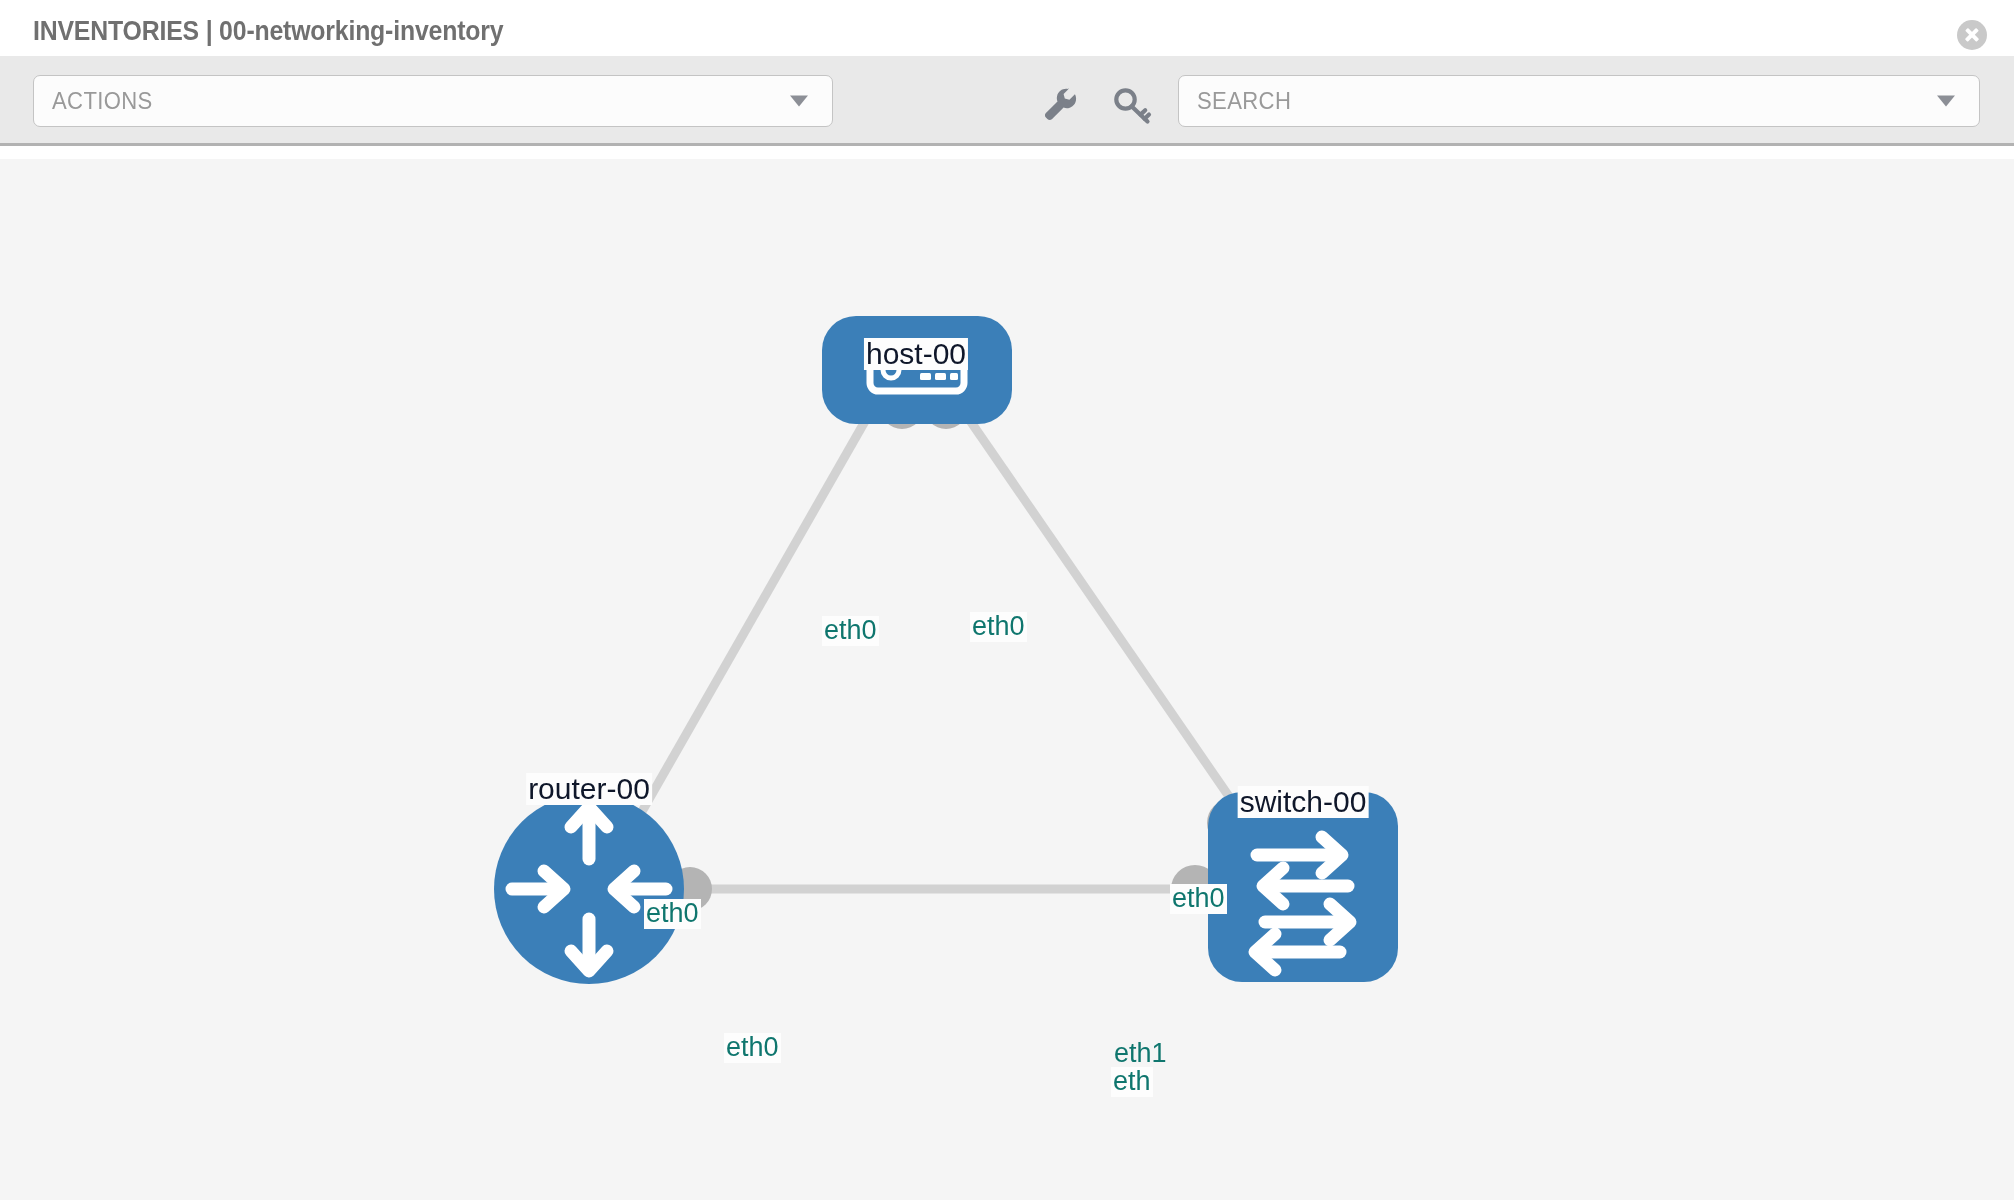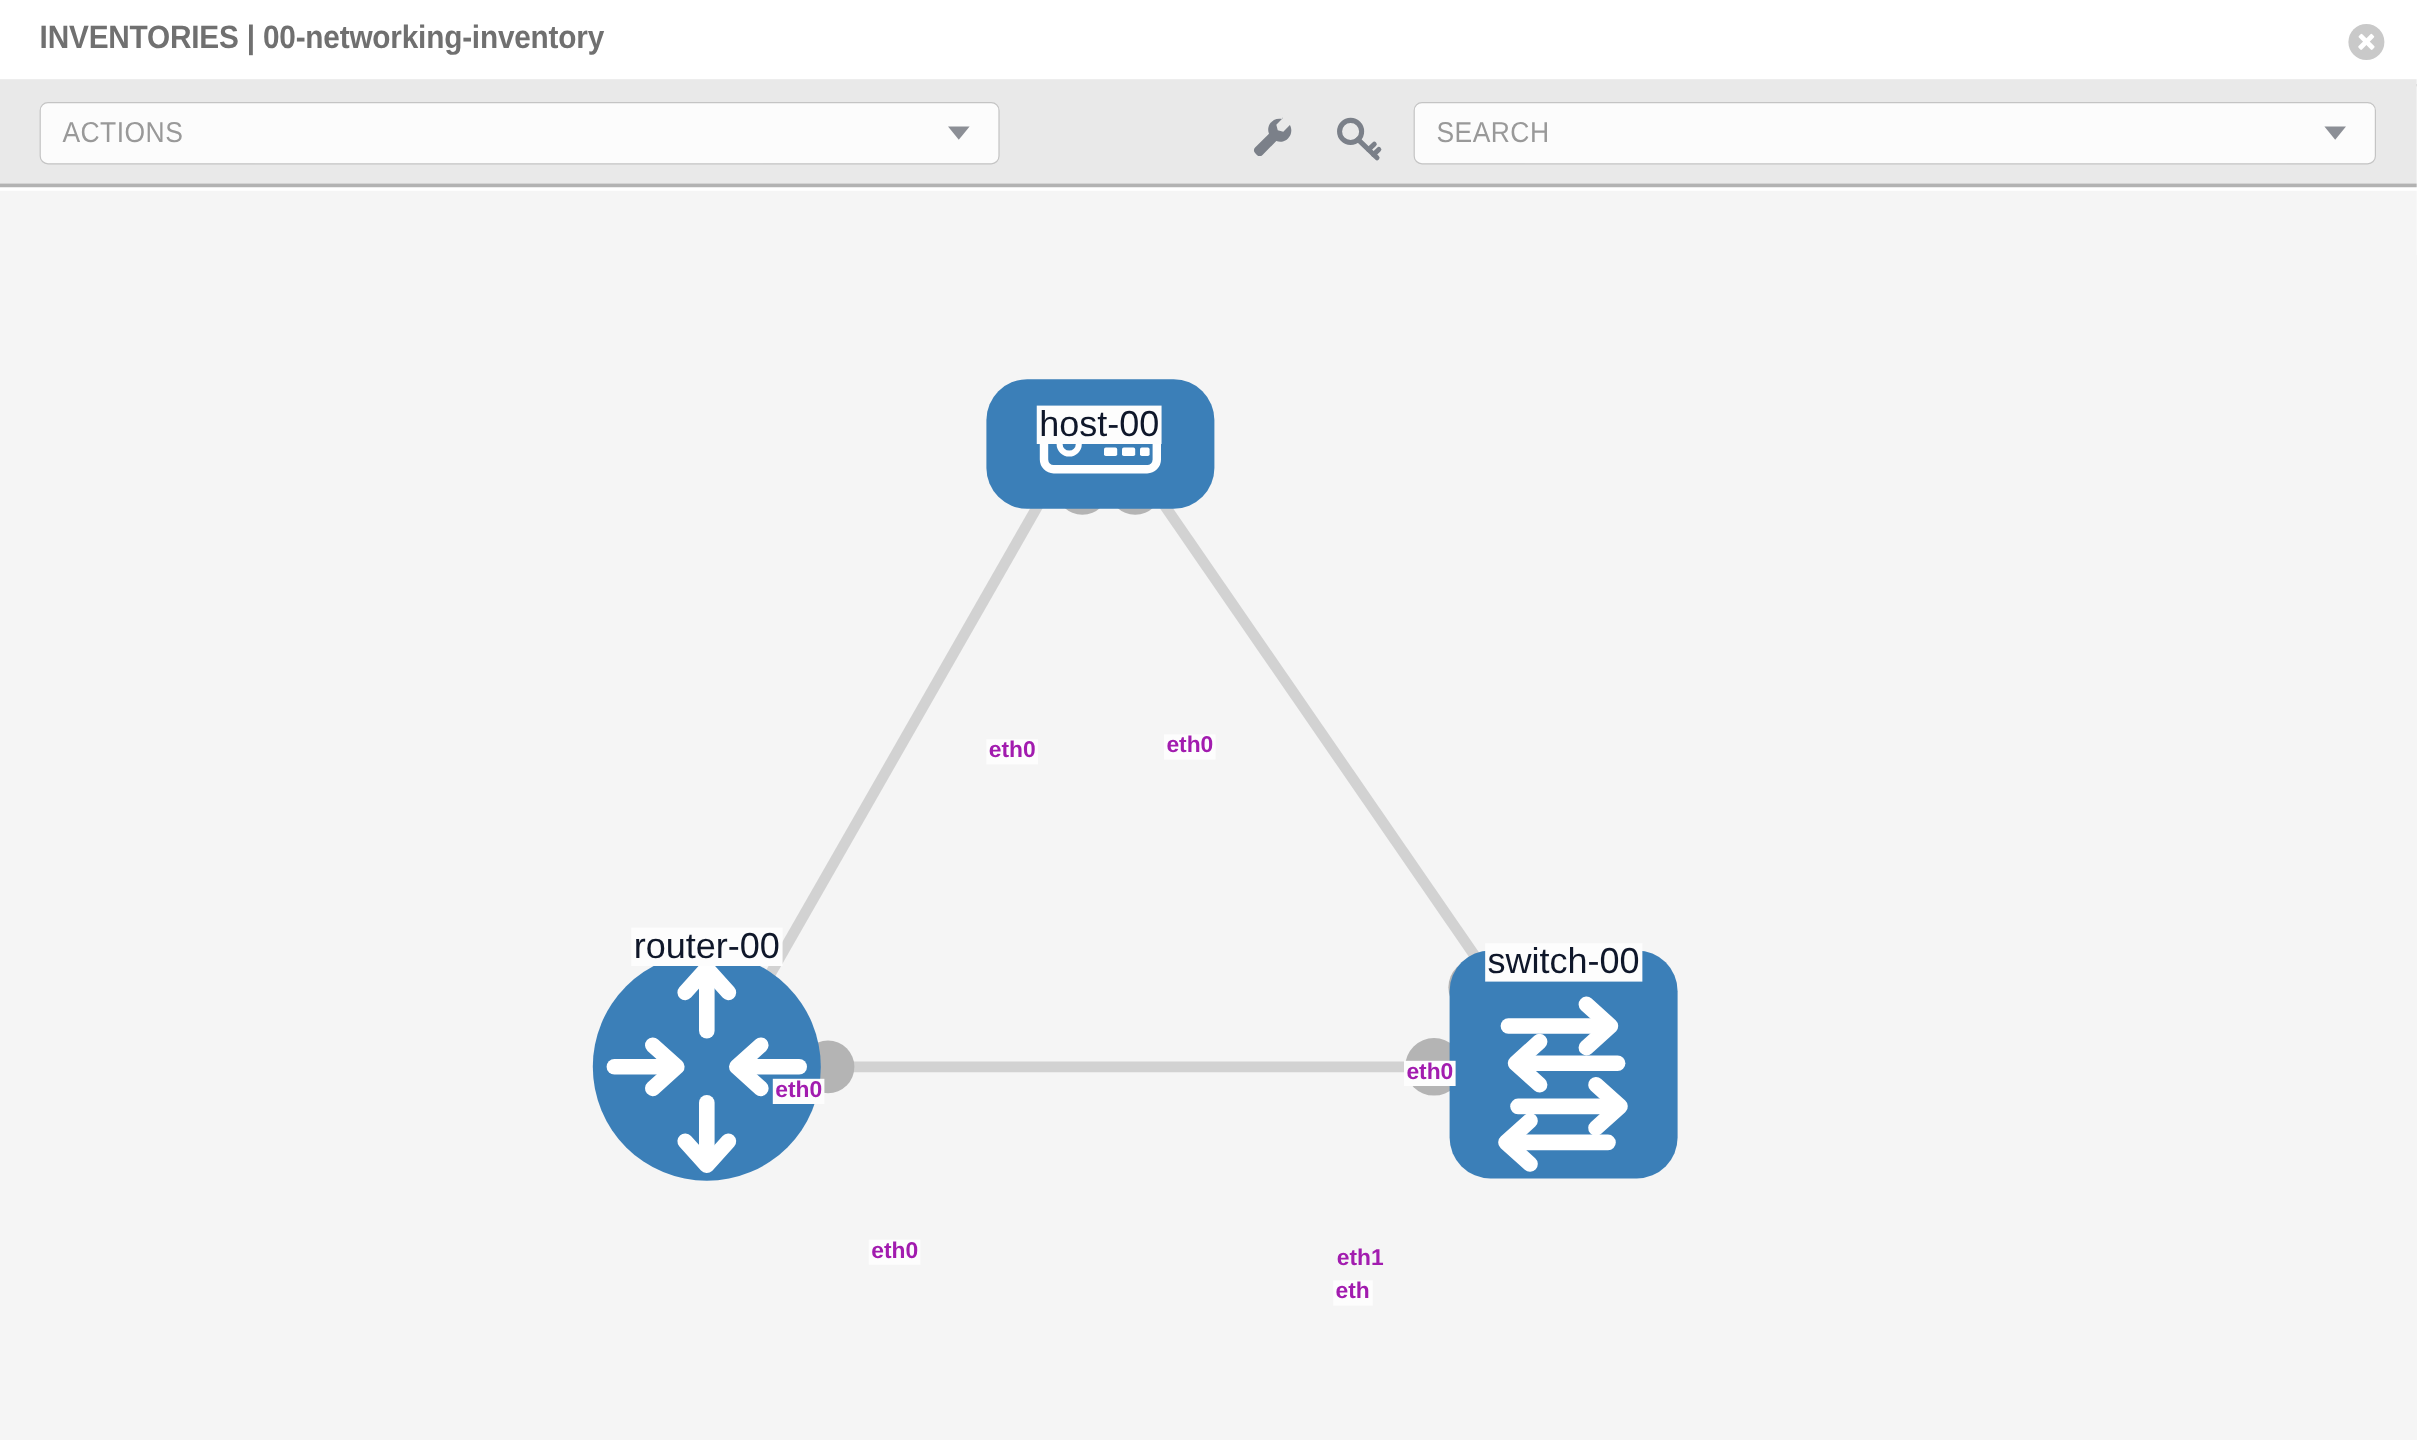--- a/index.html
+++ b/index.html
@@ -60,21 +60,21 @@
     height: 4.4px;
     background: #ffffff;
     border-radius: 1px;
   }
   .close-icon::before { transform: translate(-50%,-50%) rotate(45deg); }
   .close-icon::after  { transform: translate(-50%,-50%) rotate(-45deg); }
 
   
   .toolbar {
     position: absolute;
-    left: 0; top: 66px;
+    left: 0; top: 56px;
     width: 2014px;
     height: 90px;
     background: #e9e9e9;
     border-bottom: 3px solid #b2b2b2;
   }
 
   .select-box {
     position: absolute;
     background: #fcfcfc;
     border: 1.5px solid #c4c4c4;
@@ -140,27 +140,26 @@
     font-size: 30px;
     color: #0f172a;
     background: #fdfdfd;
     white-space: nowrap;
     transform: translateX(-50%);
     padding: 0 2px;
     line-height: 1.08;
   }
   .edgelabel {
     position: absolute;
-    font-size: 19px;
-    color: #a21caf;
+    font-size: 27px;
+    color: #0f766e;
     background: #fdfdfd;
     white-space: nowrap;
     padding: 0 2px;
     line-height: 1.1;
-    font-weight: bold;
   }
 </style>
 </head>
 <body>
 
 <div id="app">
 
   <div class="header">
     <div class="header-title">INVENTORIES | 00-networking-inventory</div>
     <div class="close-icon"></div>

